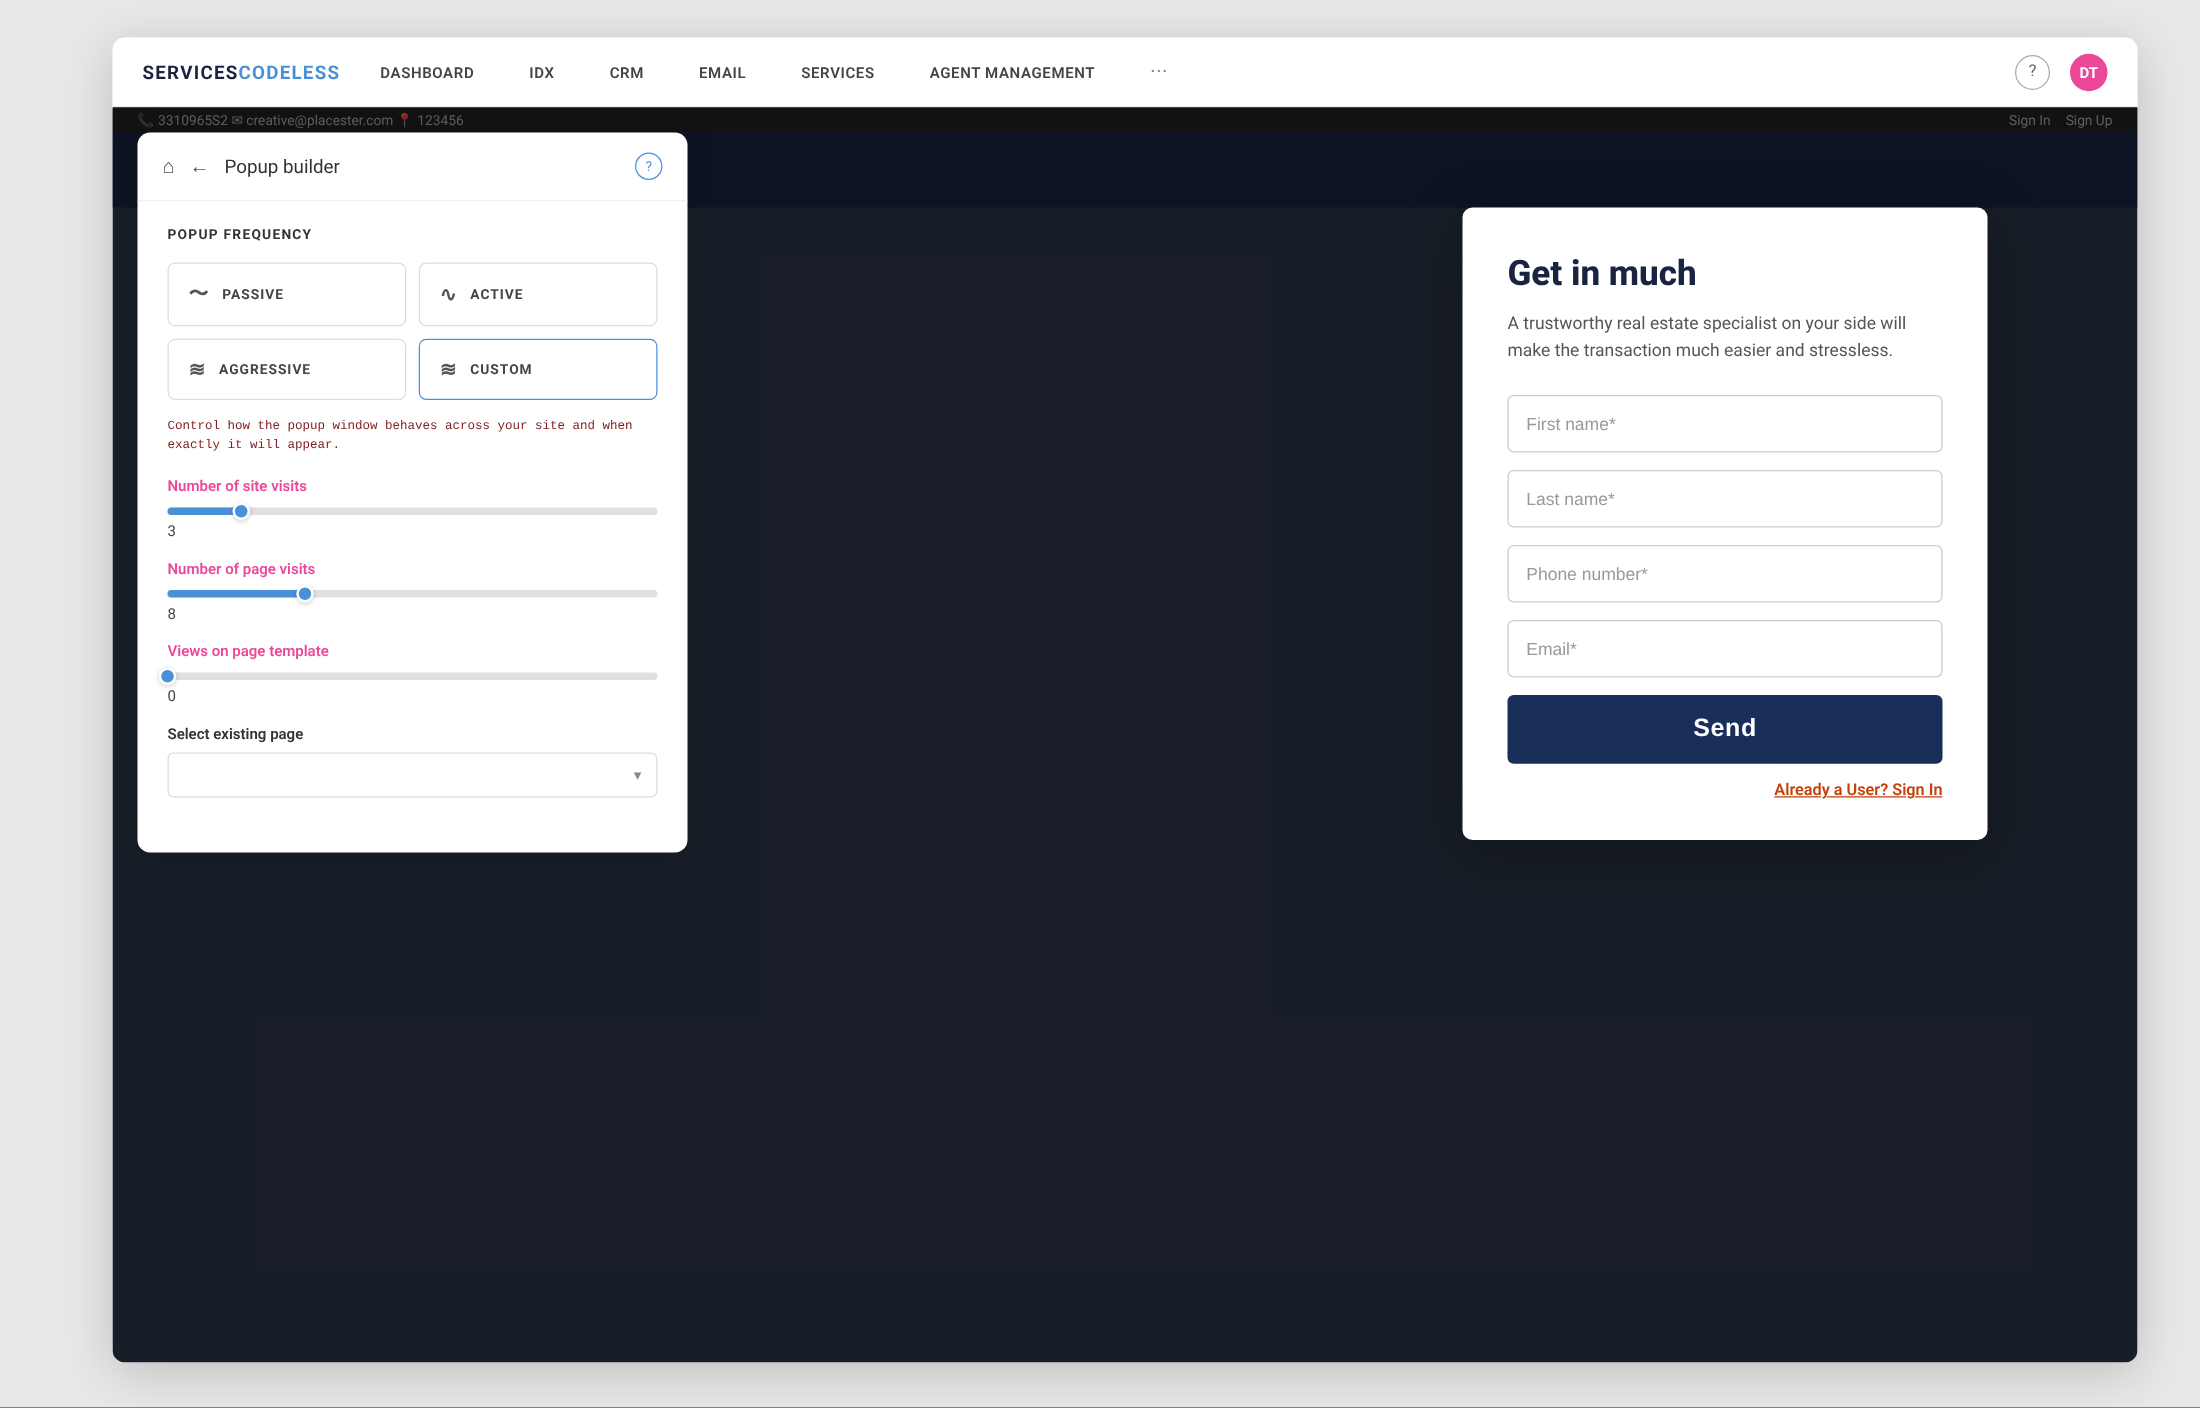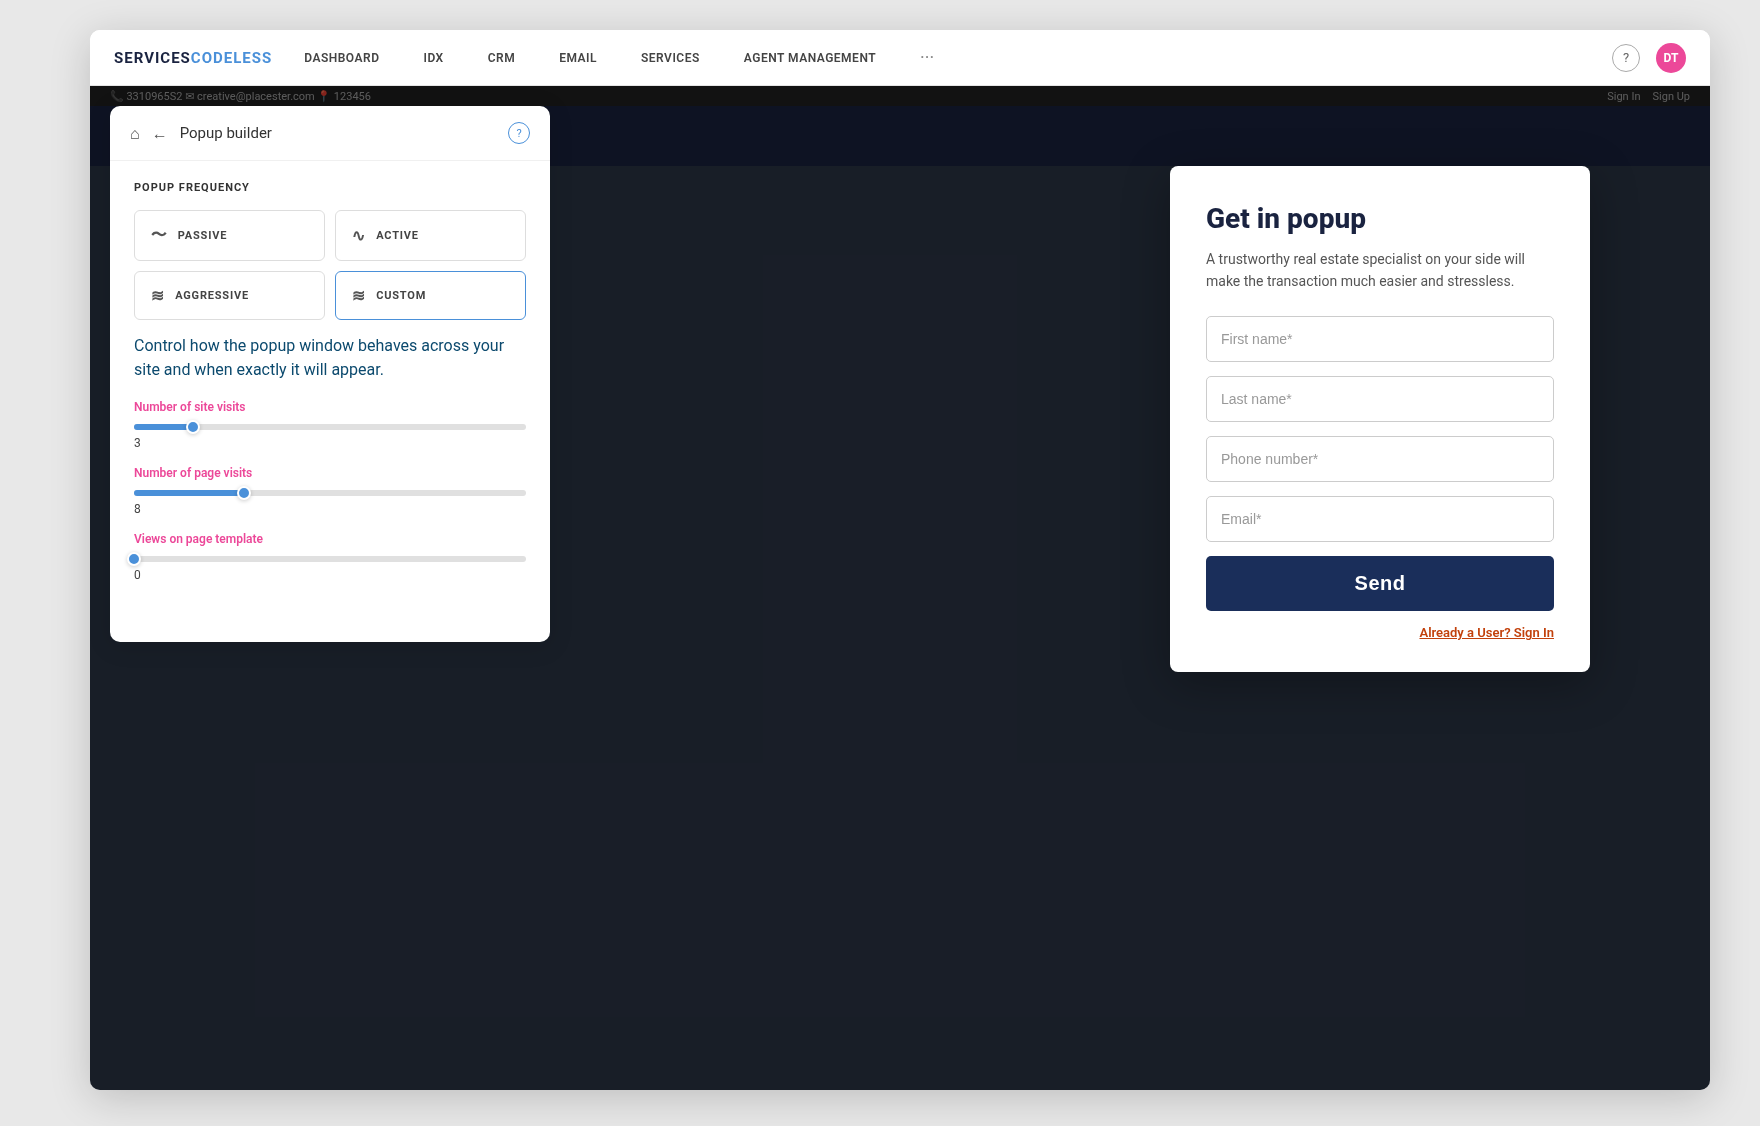--- a/index.html
+++ b/index.html
@@ -200,24 +200,25 @@
       border-color: #4a90d9;
       background: #fff;
     }
 
     .wave-icon {
       font-size: 16px;
       color: #555;
     }
 
     .freq-description {
-      font-size: 16px;
-      color: #0c4a6e;
+      font-size: 10px;
+      color: #7f1d1d;
       line-height: 1.5;
       margin: 14px 0 18px 0;
+      font-family: Liberation Mono, monospace;
     }
 
     
     .slider-section {
       margin-bottom: 16px;
     }
     .slider-label {
       font-size: 12px;
       font-weight: 600;
       color: #ec4899;
@@ -450,21 +451,21 @@
         <div class="website-logo">
           <span class="website-logo-icon">⊡</span>
           <span>CHICA</span>
         </div>
       </div>
 
       <div class="website-overlay"></div>
     </div>
 
     <div class="modal-popup">
-      <h2 class="modal-title">Get in popup</h2>
+      <h2 class="modal-title">Get in much</h2>
       <p class="modal-description">A trustworthy real estate specialist on your side will make the transaction much easier and stressless.</p>
       <input class="modal-input" type="text" placeholder="First name*" style="">
       <input class="modal-input" type="text" placeholder="Last name*" style="">
       <input class="modal-input" type="text" placeholder="Phone number*" style="">
       <input class="modal-input" type="text" placeholder="Email*" style="">
       <button class="modal-send-btn">Send</button>
       <span class="modal-signin-link">Already a User? Sign In</span>
     </div>
 
     <div class="sidebar-panel">
@@ -520,18 +521,25 @@
 
         <div class="slider-section">
           <div class="slider-label">Views on page template</div>
           <div class="slider-wrapper">
             <div class="slider-fill" style="width: 0%;"></div>
             <div class="slider-thumb" style="left: 0%;"></div>
           </div>
           <div class="slider-value">0</div>
         </div>
 
+        <div class="select-section">
+          <div class="select-label">Select existing page</div>
+          <div class="select-box">
+            <span class="select-box-text"></span>
+            <span class="chevron-down">▾</span>
+          </div>
+        </div>
 
       </div>
     </div>
 
   </div>
 </div>
 
 </body></html>

